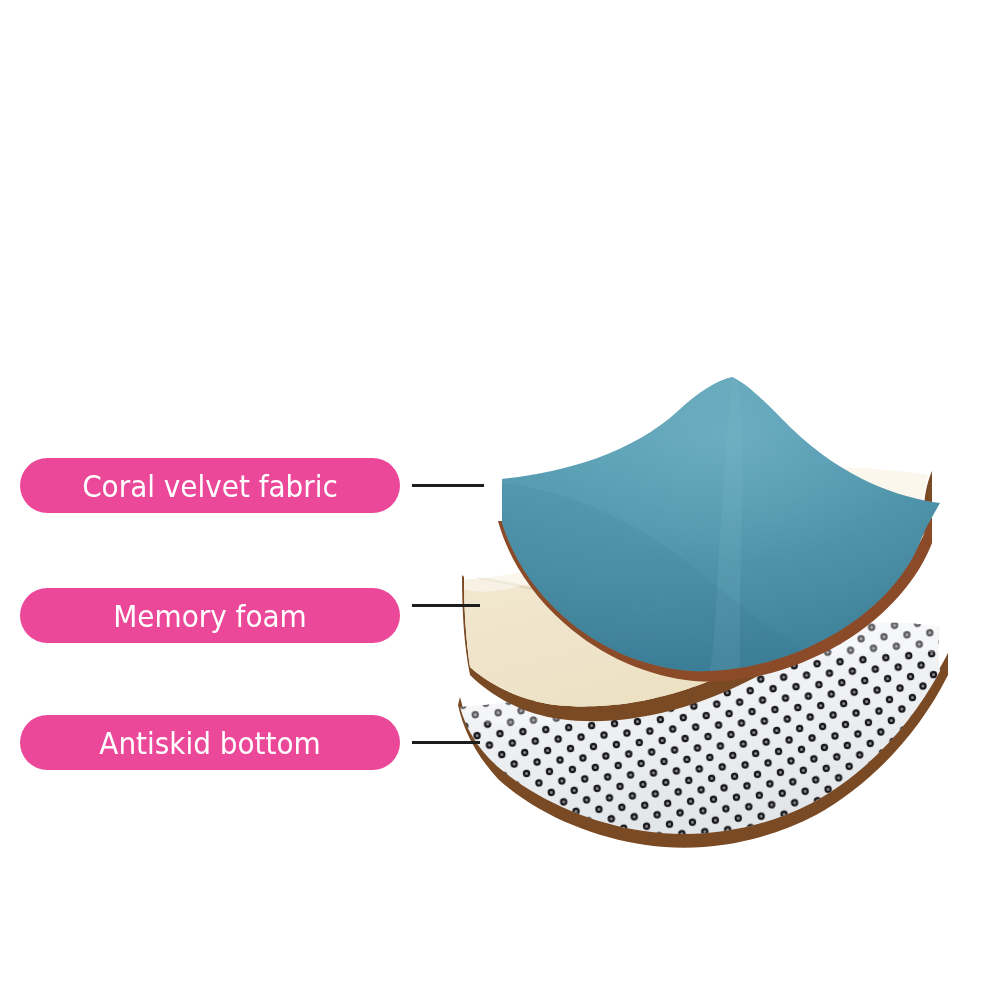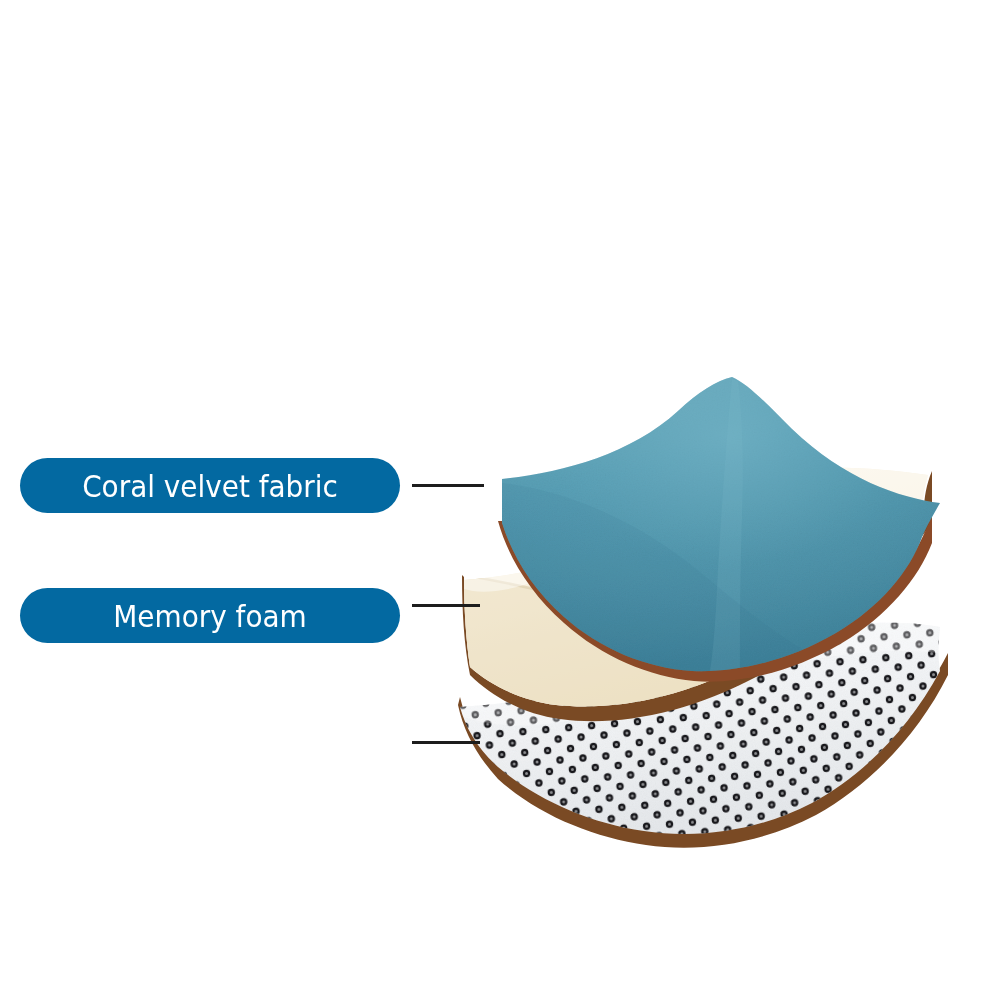--- a/index.html
+++ b/index.html
@@ -38,21 +38,21 @@
     white-space: pre-line;
   }
 
   
   .pill {
     position: absolute;
     left: 20px;
     width: 380px;
     height: 55px;
     border-radius: 28px;
-    background: #0369a1;
+    background: #ec4899;
     color: #ffffff;
     display: flex;
     align-items: center;
     justify-content: center;
     font-size: 31px;
     font-family: "DejaVu Sans", sans-serif;
     font-stretch: condensed;
     letter-spacing: 0px;
     box-sizing: border-box;
     padding: 0 14px;
@@ -258,14 +258,17 @@
   <div class="leader" id="leader-0"></div>
   <div class="leader" id="leader-1"></div>
   <div class="leader" id="leader-2"></div>
 
   <div class="pill" id="pill-0">
     <span class="pill-text">Coral velvet fabric</span>
   </div>
   <div class="pill" id="pill-1">
     <span class="pill-text">Memory foam</span>
   </div>
+  <div class="pill" id="pill-2">
+    <span class="pill-text">Antiskid bottom</span>
+  </div>
 
 </div>
 
 </body></html>

